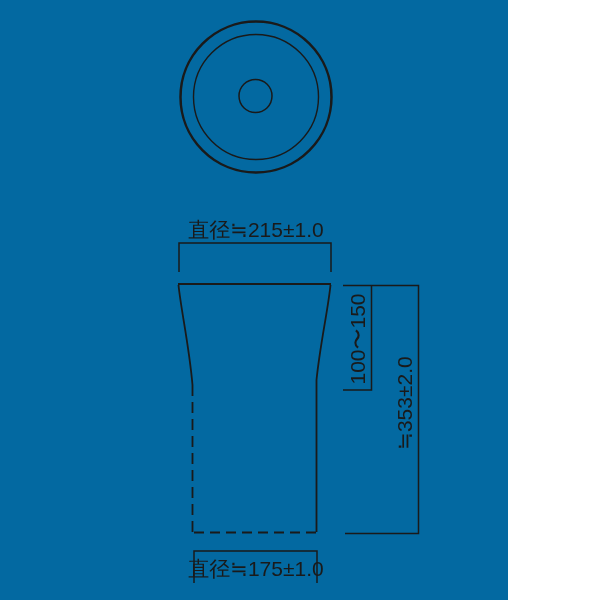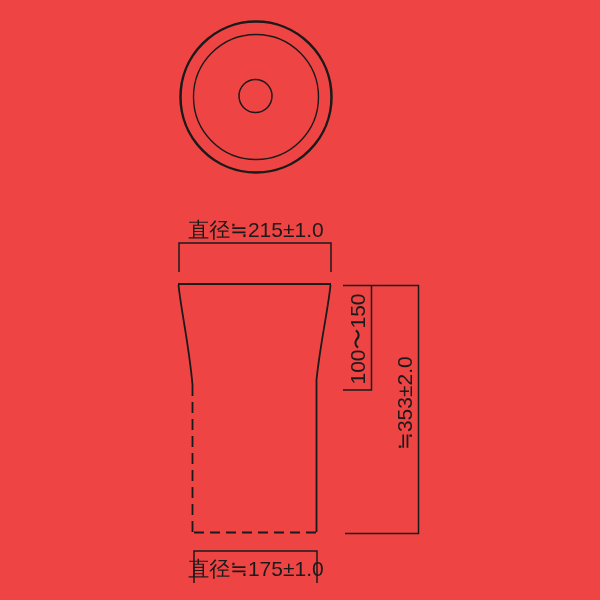--- a/index.html
+++ b/index.html
@@ -2,23 +2,23 @@
 <html><head>
 <meta charset="utf-8">
 <style>
   html, body {
     margin: 0;
     padding: 0;
     background: #ffffff;
   }
   .canvas {
     position: relative;
-    width: 600px;
+    width: 508px;
     height: 600px;
-    background: #ef4444;
+    background: #0369a1;
     overflow: hidden;
     text-decoration: underline;
   }
   svg {
     display: block;
   }
   .dim-text {
     font-family: "Liberation Sans", "DejaVu Sans", sans-serif;
     font-size: 21px;
     fill: #1a1a1a;

